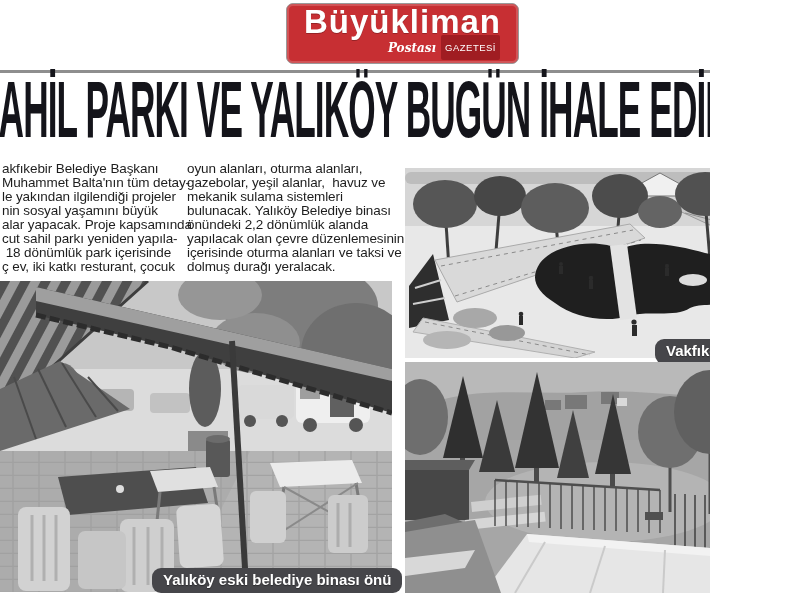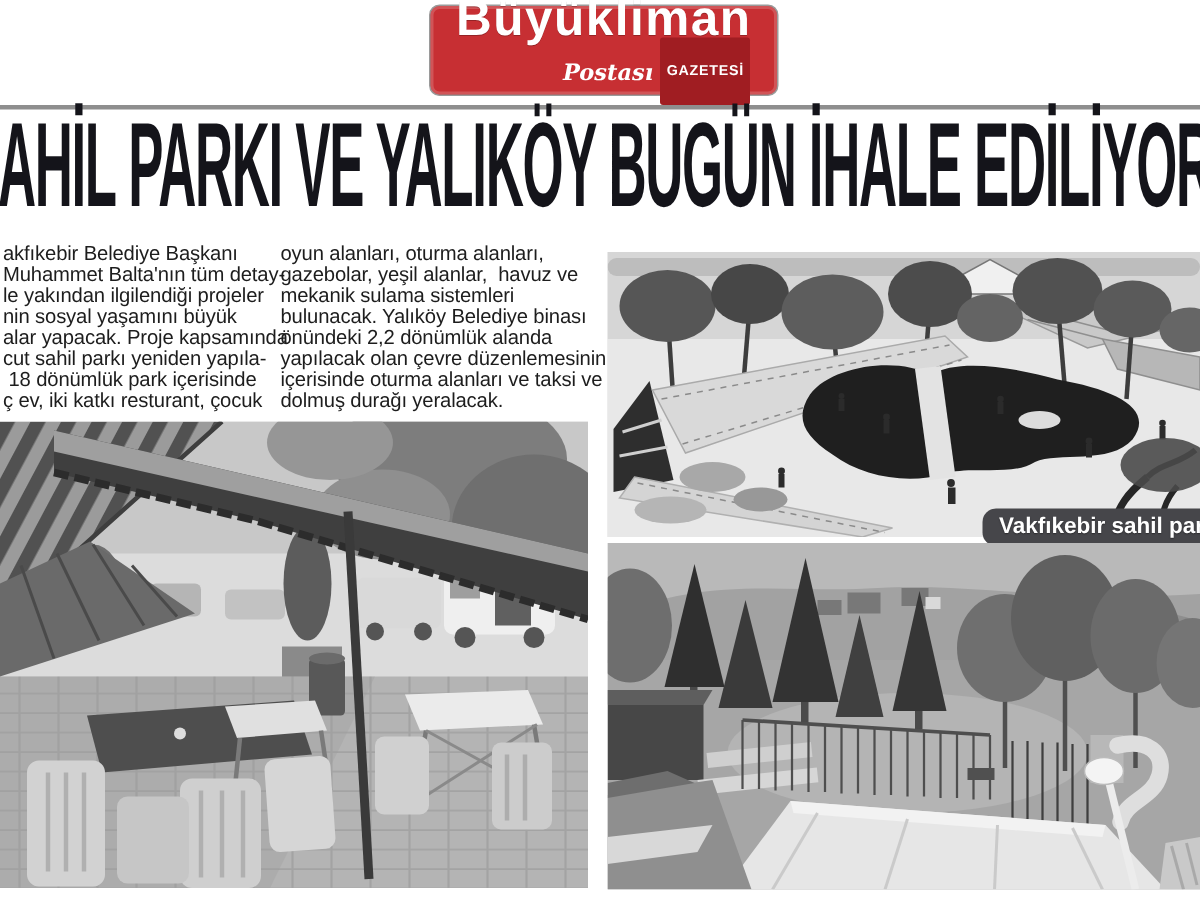--- a/index.html
+++ b/index.html
@@ -1,38 +1,38 @@
 <!DOCTYPE html>
 <html style="--brand-red: #c72f33; --badge-red: #a01d22; --headline-ink: #14141a; --body-ink: #1d1d1d; --rule-gray: #8e8e8e; --caption-bg: #46464a;"><head>
 <meta charset="utf-8">
 <style>
   html,body{margin:0;padding:0;background:#fff;}
   .page{
-    position:relative;width:800px;height:600px;background:#fff;overflow:hidden;
+    position:relative;width:710px;height:600px;background:#fff;overflow:hidden;
     font-family:"Liberation Sans",sans-serif;
   }
   
   .logo-box{
     position:absolute;left:286px;top:3px;width:231px;height:59px;
     background:var(--brand-red);border-radius:7px;border:1px solid #9a9a9a;
     box-shadow:inset 0 0 0 2px rgba(255,255,255,.18);
     display:flex;flex-direction:column;align-items:center;justify-content:center;
   }
   .logo-title{
     color:#fff;font-weight:bold;font-size:33px;line-height:30px;letter-spacing:1px;
     text-shadow:0 1px 0 rgba(0,0,0,.25);
   }
   .logo-sub{display:flex;align-items:center;gap:5px;margin-top:-2px;align-self:flex-end;padding-right:18px;}
   .logo-script{
     font-family:"DejaVu Serif",serif;font-style:italic;font-weight:bold;
-    color:#ffffff;font-size:15px;
+    color:#ffffff;font-size:12px;
   }
   .logo-badge{
-    background:var(--badge-red);color:#fff;font-weight:bold;font-size:9.5px;
-    padding:17px 4px;border-radius:2px;letter-spacing:.5px;
+    background:var(--badge-red);color:#fff;font-weight:normal;font-size:9.5px;
+    padding:7px 4px;border-radius:2px;letter-spacing:.5px;
   }
   .rule{position:absolute;left:0;top:70px;width:800px;height:3px;background:var(--rule-gray);}
   
   .headline{
     position:absolute;left:-24px;top:70px;margin:0;
     font-size:80px;font-weight:bold;line-height:1;color:var(--headline-ink);
     white-space:nowrap;letter-spacing:-2px;
     transform:scaleX(.44);transform-origin:left top;
   }
   
@@ -248,20 +248,21 @@
         <line x1="162" y1="246" x2="162" y2="304" stroke="#b0b0b0" stroke-width="3"></line>
         <rect x="78" y="250" width="48" height="58" rx="7" fill="#c6c6c6"></rect>
         <rect x="178" y="224" width="44" height="62" rx="7" fill="#d6d6d6" transform="rotate(-4 200 255)"></rect>
         <rect x="250" y="210" width="36" height="52" rx="6" fill="#d0d0d0"></rect>
         <rect x="328" y="214" width="40" height="58" rx="6" fill="#cccccc"></rect>
         <line x1="338" y1="222" x2="338" y2="266" stroke="#adadad" stroke-width="3"></line>
         <line x1="350" y1="222" x2="350" y2="266" stroke="#adadad" stroke-width="3"></line>
       </g>
     </svg>
   </figure>
+  <figcaption class="cap cap-cafe">Yalıköy eski belediye binası önü</figcaption>
 
   <figure class="photo photo-park">
     <svg width="395" height="231" viewBox="0 0 395 231">
       <rect width="395" height="231" fill="#b9b9b9"></rect>
       <path d="M0,52 C60,20 120,34 180,30 C240,26 300,40 395,34 L395,80 L0,80 Z" fill="#a2a2a2"></path>
       <path d="M240,62 C290,30 340,36 395,52 L395,92 L240,92 Z" fill="#8e8e8e"></path>
       <g fill="#787878">
         <rect x="140" y="38" width="16" height="10"></rect>
         <rect x="160" y="33" width="22" height="14"></rect>
         <rect x="196" y="30" width="18" height="12"></rect>

